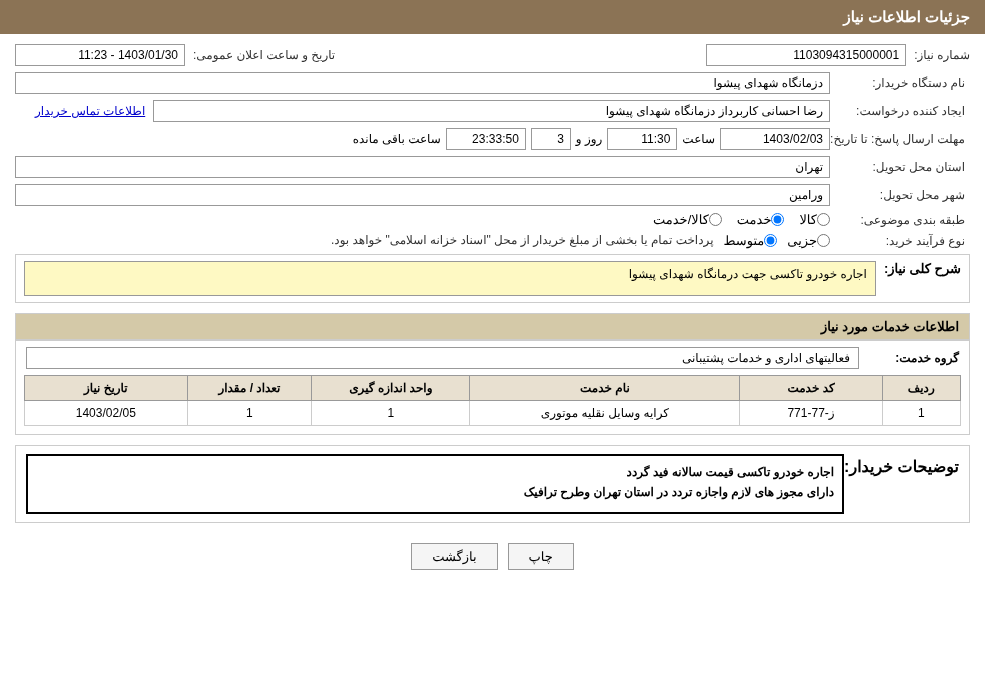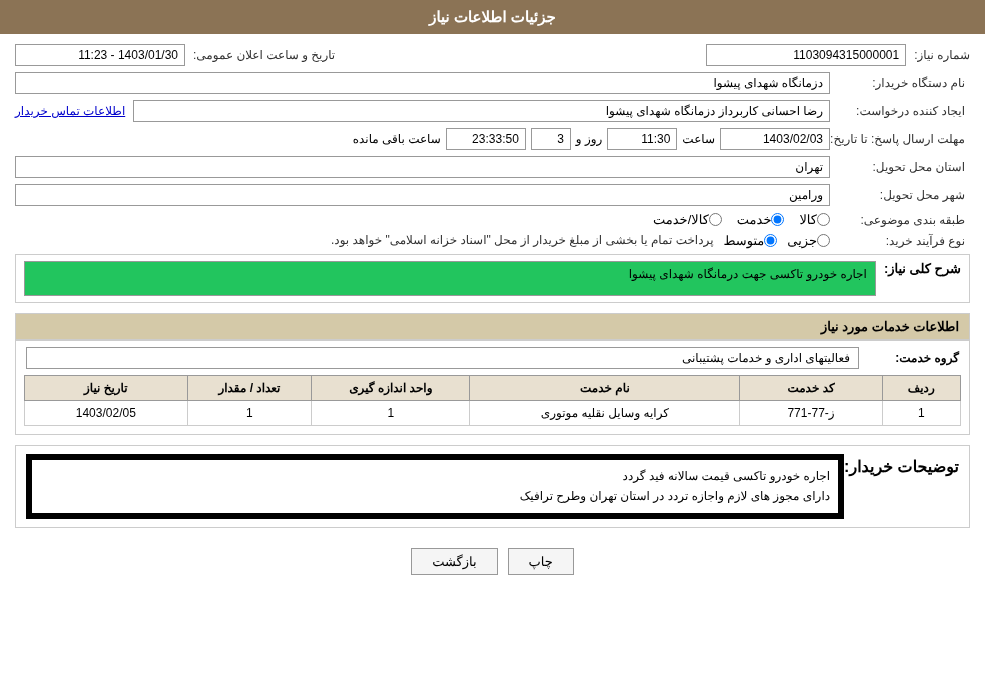--- a/index.html
+++ b/index.html
@@ -11,21 +11,21 @@
     }
     .page-container {
       max-width: 985px;
       margin: 0 auto;
       background: #fff;
       min-height: 691px;
     }
     .header-bar {
       background: #8B7355;
       color: #fff;
-      text-align: center;
+      text-align: right;
       padding: 8px 15px;
       font-size: 15px;
       font-weight: bold;
     }
     .main-content {
       padding: 10px 15px;
     }
     .form-row {
       display: flex;
       align-items: center;
@@ -66,20 +66,21 @@
     }
     .small-label {
       font-size: 12px;
       white-space: nowrap;
     }
     .link-style {
       color: #0000cc;
       text-decoration: underline;
       cursor: pointer;
       font-size: 12px;
+      margin-left: 20px;
     }
     .radio-group {
       display: flex;
       align-items: center;
       gap: 15px;
       flex-direction: row;
     }
     .radio-item {
       display: flex;
       align-items: center;
@@ -104,21 +105,21 @@
       font-weight: bold;
       font-size: 13px;
       border-bottom: 1px solid #ccc;
       margin-top: 10px;
       text-align: right;
       border: 1px solid #ccc;
     }
     .description-text {
       border: 1px solid #999;
       padding: 5px 8px;
-      background: #22c55e;
+      background: #fef9c3;
       font-size: 12px;
       direction: rtl;
       text-align: right;
       min-height: 35px;
     }
     .services-section {
       border: 1px solid #ccc;
       margin-bottom: 10px;
     }
     .service-label-row {
@@ -169,29 +170,30 @@
     }
     .notes-label {
       font-size: 16px;
       font-weight: bold;
       min-width: 100px;
       text-align: right;
       padding-top: 3px;
       flex-shrink: 0;
     }
     .notes-box {
-      border: 6px solid #000000;
+      border: 2px solid #000000;
       padding: 6px 8px;
       background: #fff;
       font-size: 12px;
       direction: rtl;
       text-align: right;
       flex: 1;
       min-height: 60px;
       line-height: 1.7;
+      font-weight: bold;
     }
     .buttons-row {
       display: flex;
       justify-content: center;
       gap: 10px;
       padding: 10px;
     }
     .btn {
       padding: 5px 20px;
       font-size: 13px;

